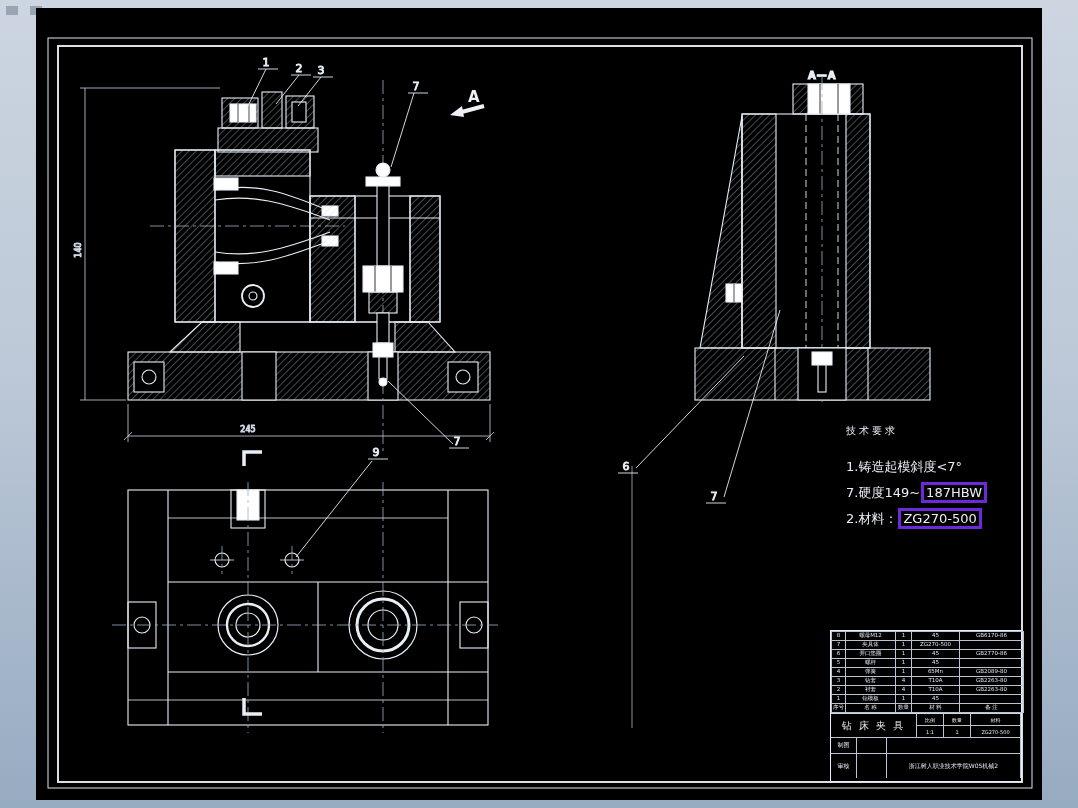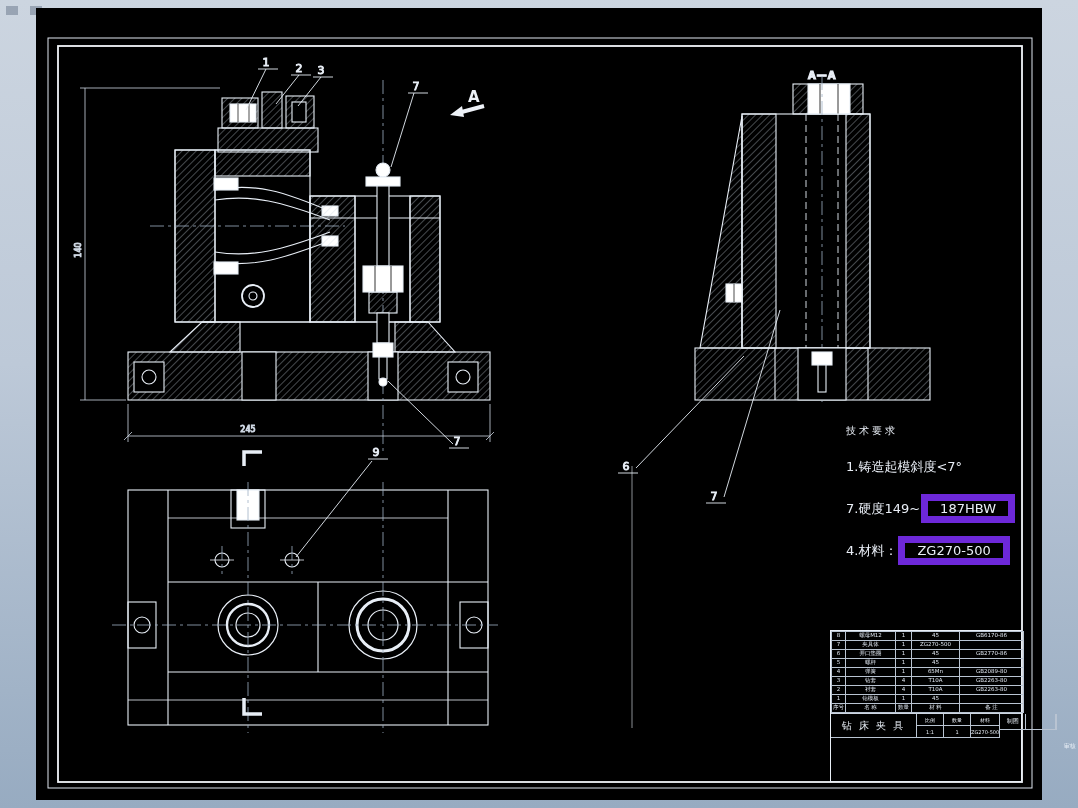--- a/index.html
+++ b/index.html
@@ -16,31 +16,31 @@
   .secA { font-size:15px; font-weight:bold; }
   .secAA { font-size:10px; font-weight:bold; letter-spacing:1px; }
   .cl   { stroke:#9fb0c4; stroke-width:0.8; stroke-dasharray:14 4 3 4; fill:none; }
   .hid  { stroke-dasharray:7 4; stroke-width:0.9; }
   .thin { stroke-width:0.8; }
   .mark { position:absolute; background:rgba(58,74,96,.35); }
 
   
   .techreq { position:absolute; left:846px; top:424px; width:176px; color:#e9eef6; }
   .tr-title { font-size:10px; letter-spacing:3px; margin-bottom:16px; }
-  .tr-line  { font-size:13px; line-height:26px; white-space:nowrap;margin-top:16px; }
-  .boxed { border:7px solid #6d28d9; padding:0 12px; margin-left:1px; }
+  .tr-line  { font-size:13px; line-height:26px; white-space:nowrap; }
+  .boxed { border:3px solid #6d28d9; padding:0 2px; margin-left:1px; }
 
   
   .tb { position:absolute; left:830px; top:630px; width:192px; height:152px;
         border:1.4px solid #e8eef6; color:#e6ecf4; background:#000; }
   table.plist { border-collapse:collapse; width:100%; table-layout:fixed; }
   table.plist td { border:0.5px solid #b9c4d2; height:9px; padding:0;
         font-size:5.5px; line-height:1; text-align:center; color:#dfe6f0;
         overflow:hidden; white-space:nowrap; }
-  .tmain { border-top:1px solid #cdd6e2; height:65px; display:flex; }
+  .tmain { border-top:1px solid #cdd6e2; height:65px; display:flex; flex-direction:column; }
   .trow { display:flex; border-bottom:1px solid #b9c4d2; }
   .trow:last-child { border-bottom:none; flex:1; }
   .tcell { border-right:1px solid #b9c4d2; display:flex; align-items:center;
            justify-content:center; font-size:6px; overflow:hidden; }
   .tcol { border-right:1px solid #b9c4d2; display:flex; flex-direction:column; }
   .tmini { flex:1; border-bottom:0.5px solid #b9c4d2; display:flex; align-items:center;
            justify-content:center; font-size:5px; overflow:hidden; white-space:nowrap; }
   .tmini:last-child { border-bottom:none; }
   .name  { font-size:10px; letter-spacing:2px; white-space:nowrap; }
   .school{ font-size:6px; line-height:1.15; text-align:center; padding:0 1px; }
@@ -245,21 +245,21 @@
   </g>
 </svg>
 
 <div class="techreq">
   <div class="tr-title">技术要求</div>
   <div class="tr-line">1.铸造起模斜度&lt;7°</div>
   <div class="tr-line">
     <span>7.硬度149~</span><span class="boxed">187HBW</span>
   </div>
   <div class="tr-line">
-    <span>4.材料：</span><span class="boxed">ZG270-500</span>
+    <span>2.材料：</span><span class="boxed">ZG270-500</span>
   </div>
 </div>
 
 <div class="tb">
   <table class="plist">
     <colgroup>
         <col style="width:14px">
         <col style="width:50px">
         <col style="width:16px">
         <col style="width:48px">

